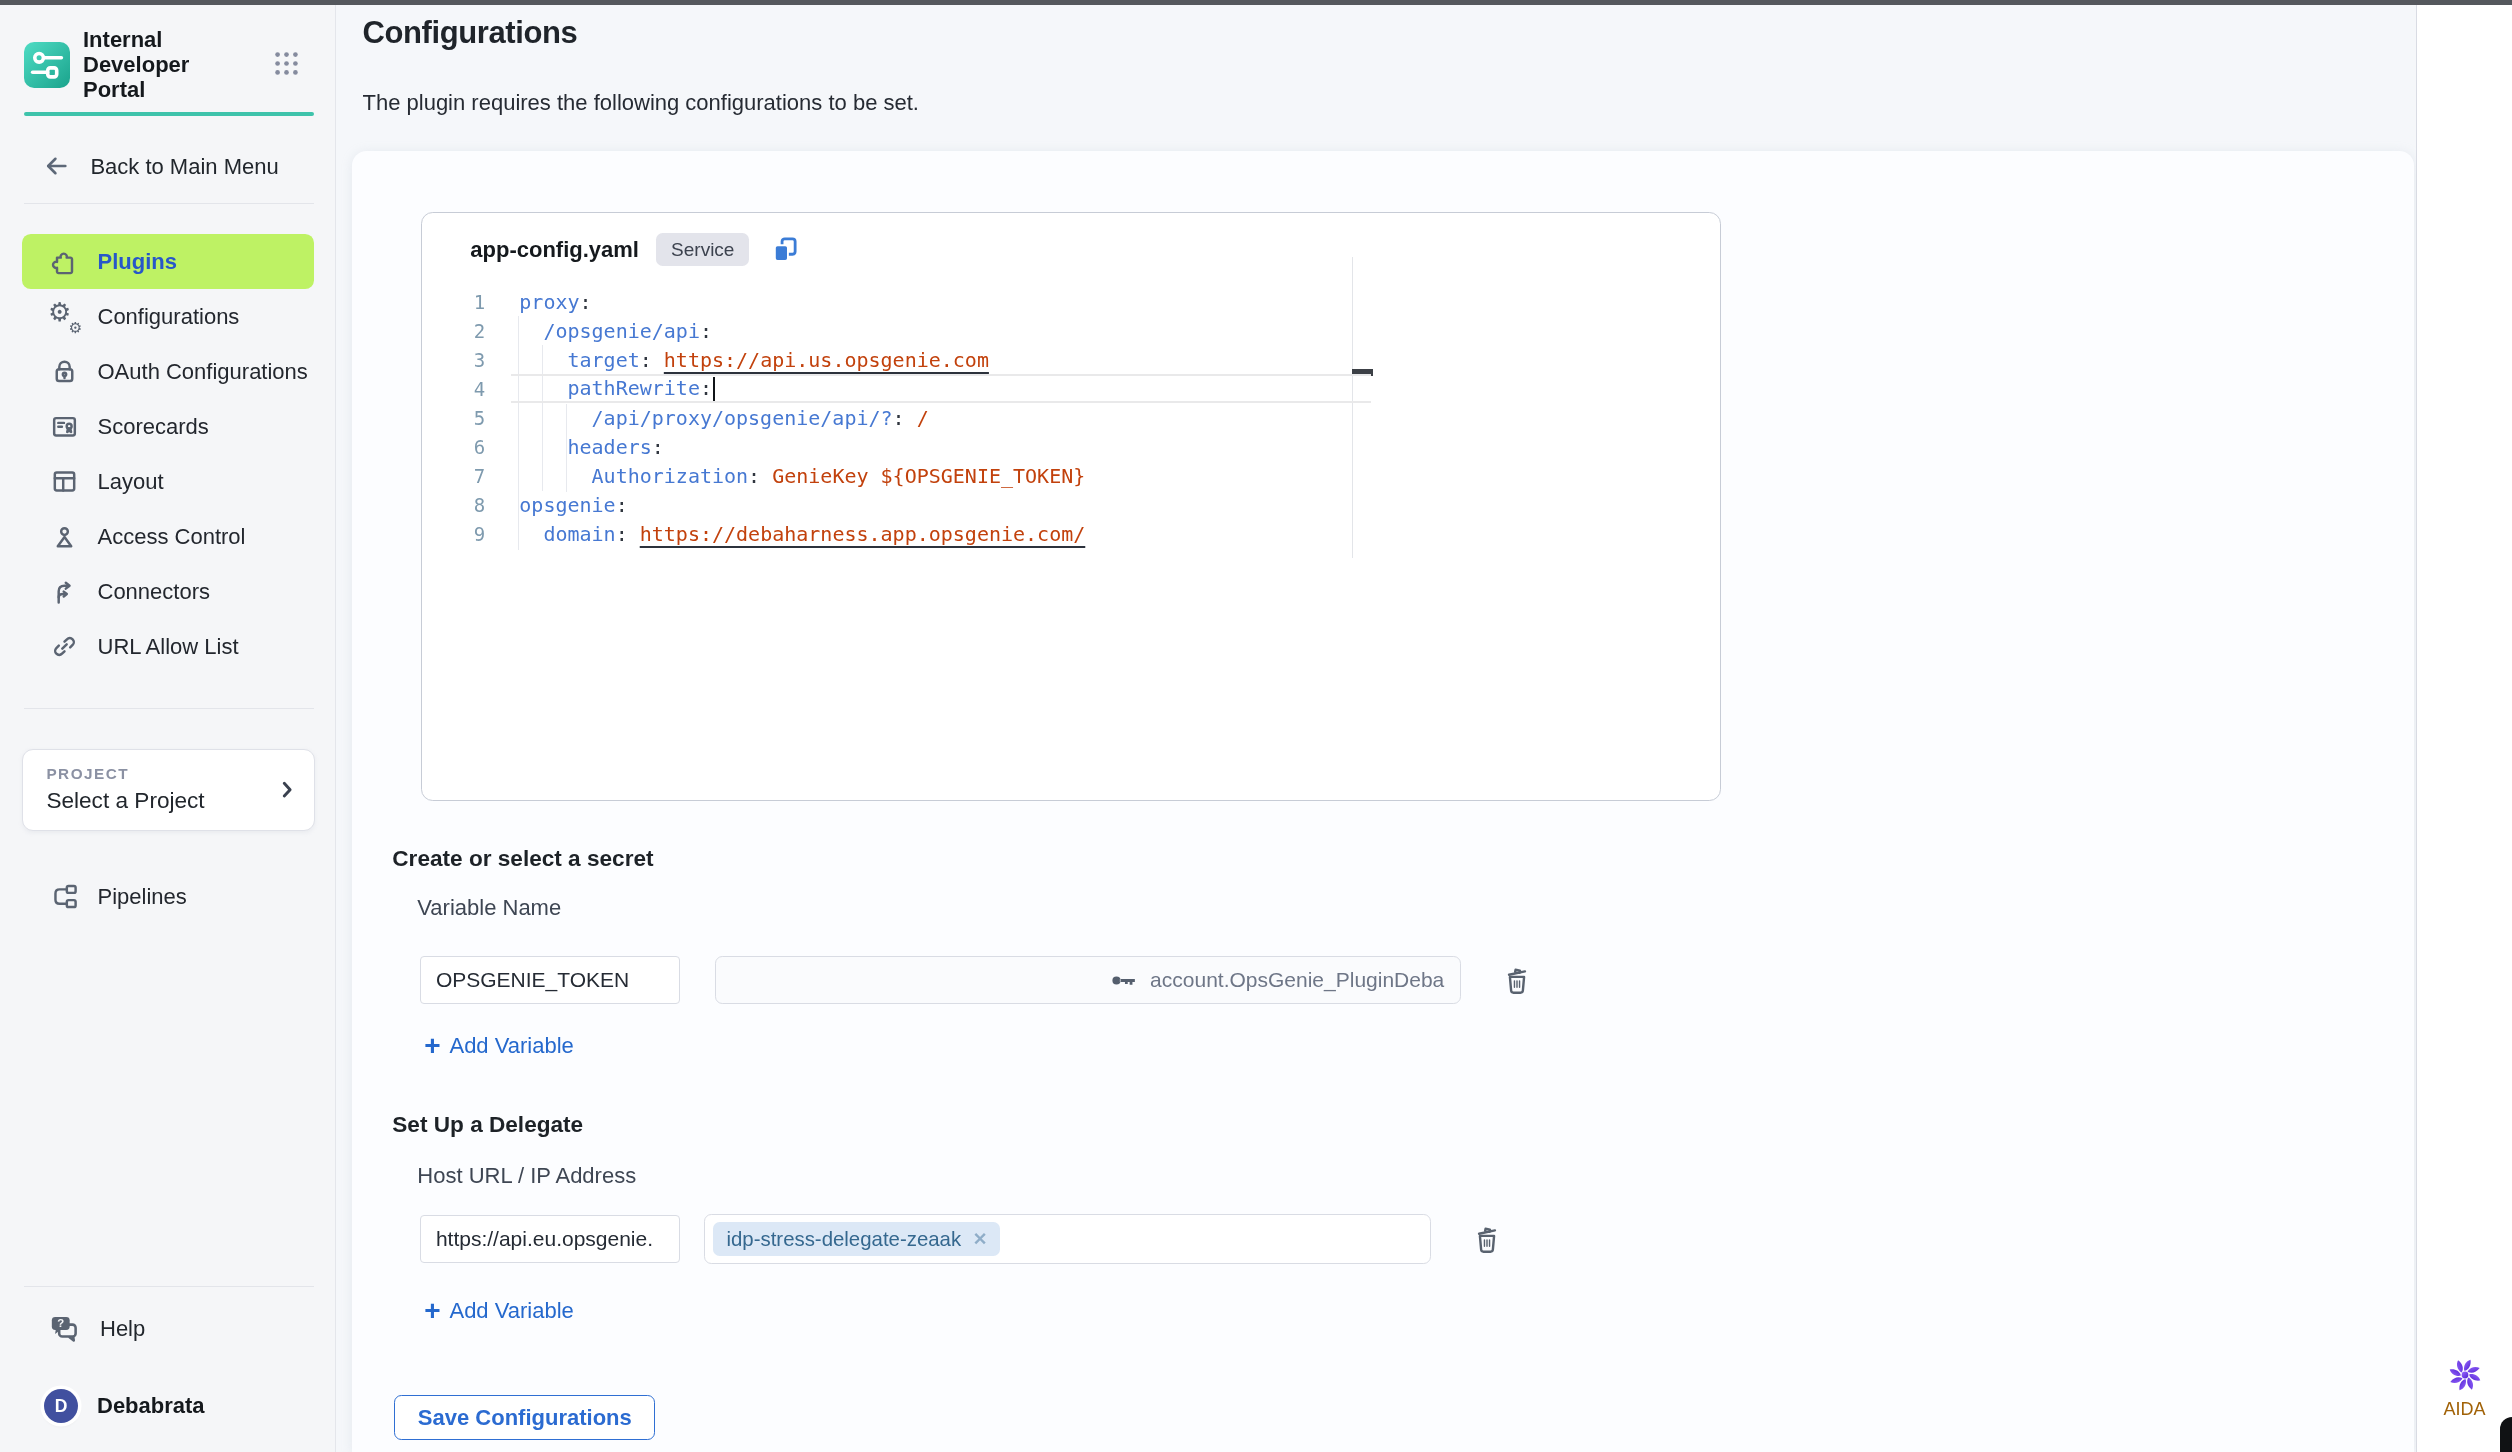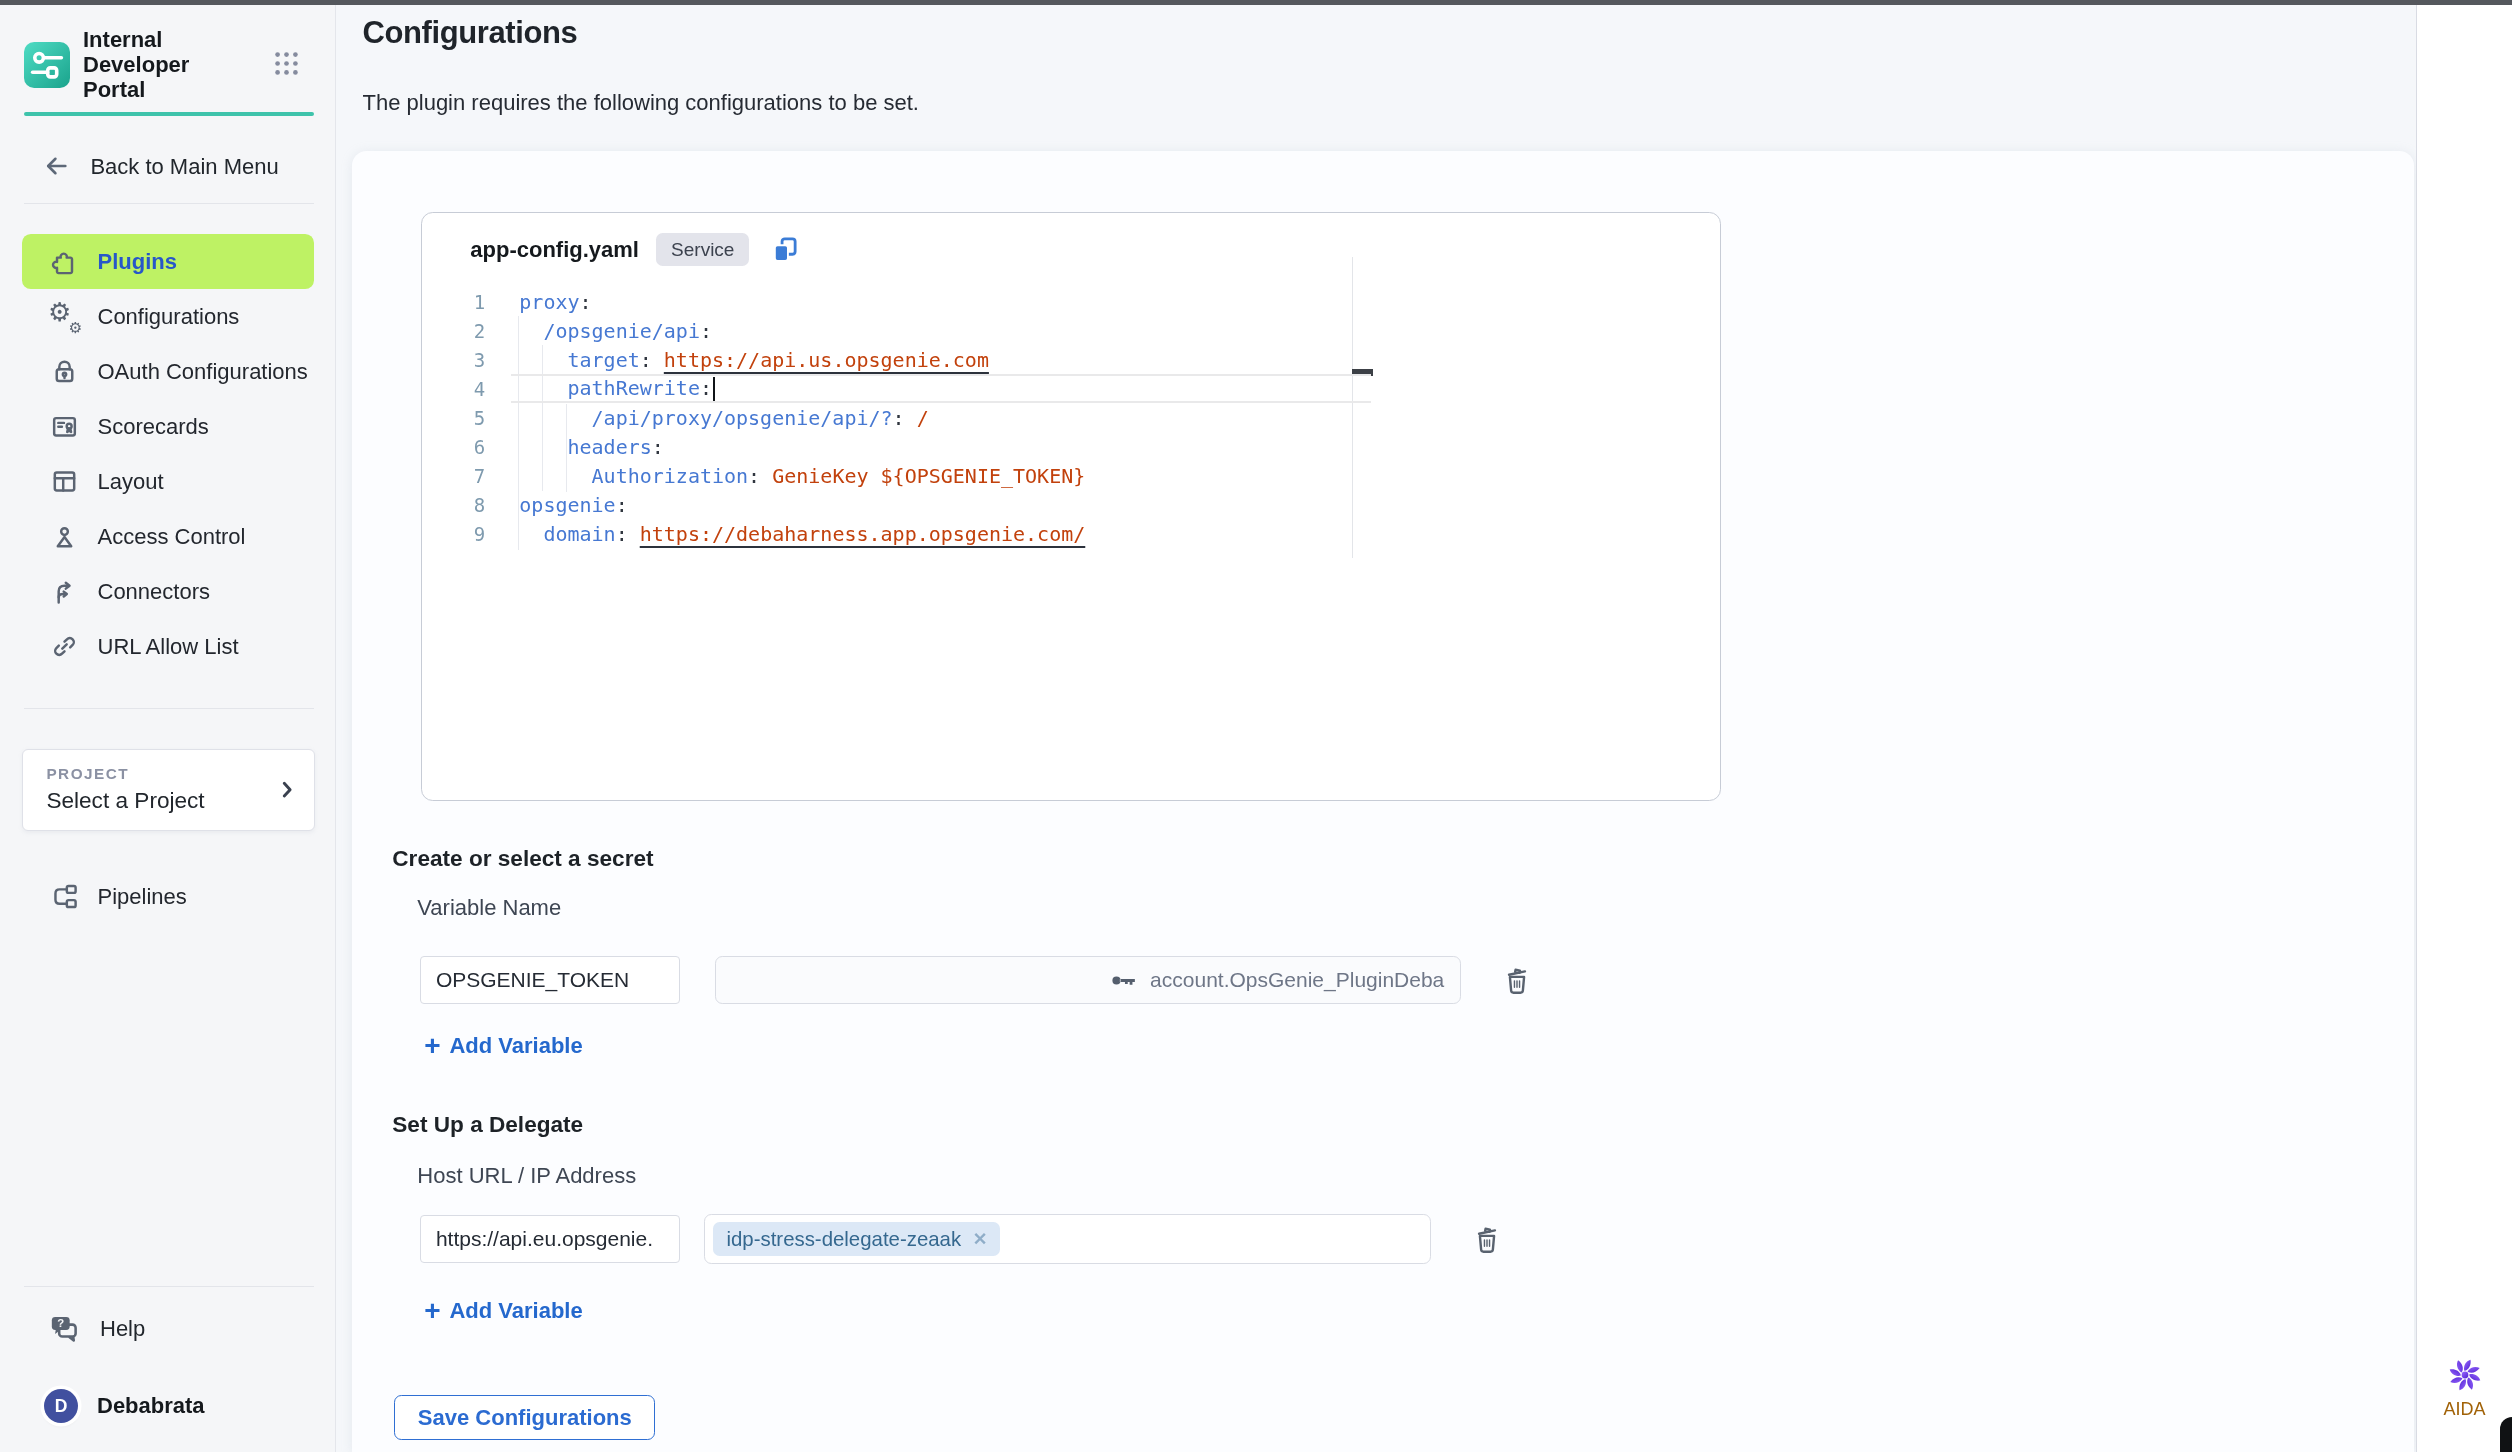--- a/index.html
+++ b/index.html
@@ -23,21 +23,21 @@
   .menu-item { height:55px; margin:0 22px; display:flex; align-items:center; padding-left:26px;
     border-radius:8.8px; cursor:pointer; }
   .menu-item.selected { background:#bef264; }
   .menu-item .mi-icon { width:32px; height:32px; display:flex; align-items:center; justify-content:center; flex:0 0 auto; }
   .menu-item .mi-label { margin-left:17.5px; font-size:22px; color:#23272e; }
   .menu-item.selected .mi-label { color:#2757c9; font-weight:700; }
   .gear-wrap { position:relative; width:32px; height:32px; }
   .gear-big { position:absolute; left:0; top:-3.6px; font-size:26px; color:#5b6472; }
   .gear-small { position:absolute; right:-2.2px; bottom:-4.4px; font-size:15.3px; color:#5b6472; }
   .project-card { position:absolute; left:22px; top:744px; width:293px; height:82px; background:#ffffff;
-    border:1.5px solid #dfe1e8; border-radius:6px; cursor:pointer; padding:14.6px 17.5px 0 23.4px;
+    border:1.5px solid #dfe1e8; border-radius:11px; cursor:pointer; padding:14.6px 17.5px 0 23.4px;
     box-shadow:0 1.5px 4.4px rgba(160,168,185,.12); }
   .project-eyebrow { font-size:15.3px; font-weight:700; letter-spacing:1.5px; color:#8b91a3; }
   .project-label { font-size:22.6px; color:#21262c; margin-top:5.8px; }
   .project-chevron { position:absolute; right:16px; top:28px; }
   .pipe-row { position:absolute; left:0; top:864px; width:336px; }
   .bottom-row { position:absolute; left:47px; display:flex; align-items:center; cursor:pointer; }
   .bottom-row .lbl { margin-left:19px; font-size:22px; color:#22272d; }
   .avatar { width:34px; height:34px; border-radius:50%; background:#41509f; color:#fff; font-size:17.5px; font-weight:700;
     display:flex; align-items:center; justify-content:center; box-shadow:0 0 0 3.6px #ffffff, 0 1.5px 4.4px rgba(0,0,0,.18); }
   .user-name { margin-left:19px; font-size:22px; font-weight:700; color:#15191d; }
@@ -83,21 +83,21 @@
   .secret-field .key-ic { width:29px; height:29px; margin-right:11.7px; flex:0 0 auto; }
   .secret-text { font-size:21px; color:#6e7687; }
   .tag-field { margin-left:23.4px; width:727px; height:50px; background:#ffffff; border:1.5px solid #d9dce4;
     border-radius:7.3px; display:flex; align-items:center; padding:0 8.8px; cursor:text; }
   .chip { background:#dce8f6; color:#35688f; font-size:20.4px; padding:5.8px 13px; border-radius:6.6px;
     display:flex; align-items:center; }
   .chip-x { margin-left:11.7px; color:#8fadc8; font-size:17.5px; font-weight:700; cursor:pointer; }
   .trash-btn { margin-left:39px; width:34px; height:34px; cursor:pointer; flex:0 0 auto; }
   .add-var { position:absolute; left:72px; display:flex; align-items:center; cursor:pointer; }
   .add-var .plus { color:#2468cd; font-size:28px; font-weight:600; line-height:22px; }
-  .add-var .lbl { margin-left:8.8px; color:#2468cd; font-size:22px; font-weight:700; }
+  .add-var .lbl { margin-left:8.8px; color:#2468cd; font-size:22px; font-weight:400; }
   .save-btn { position:absolute; left:42px; top:1244px; width:261px; height:45px; background:#ffffff;
     border:1.8px solid #2f6fd3; border-radius:7.3px; color:#2b6bd1; font-size:22px; font-weight:700;
     font-family:"Liberation Sans", sans-serif; cursor:pointer; }
 
   
   .right-strip { position:absolute; right:0; top:5.1px; bottom:0; width:96px; background:#ffffff;
     border-left:1.5px solid #d9dbe3; z-index:20; }
   .aida { position:absolute; bottom:32px; left:0; width:100%; display:flex; flex-direction:column;
     align-items:center; cursor:pointer; }
   .aida-label { margin-top:0; font-size:18px; color:#a16207; }

